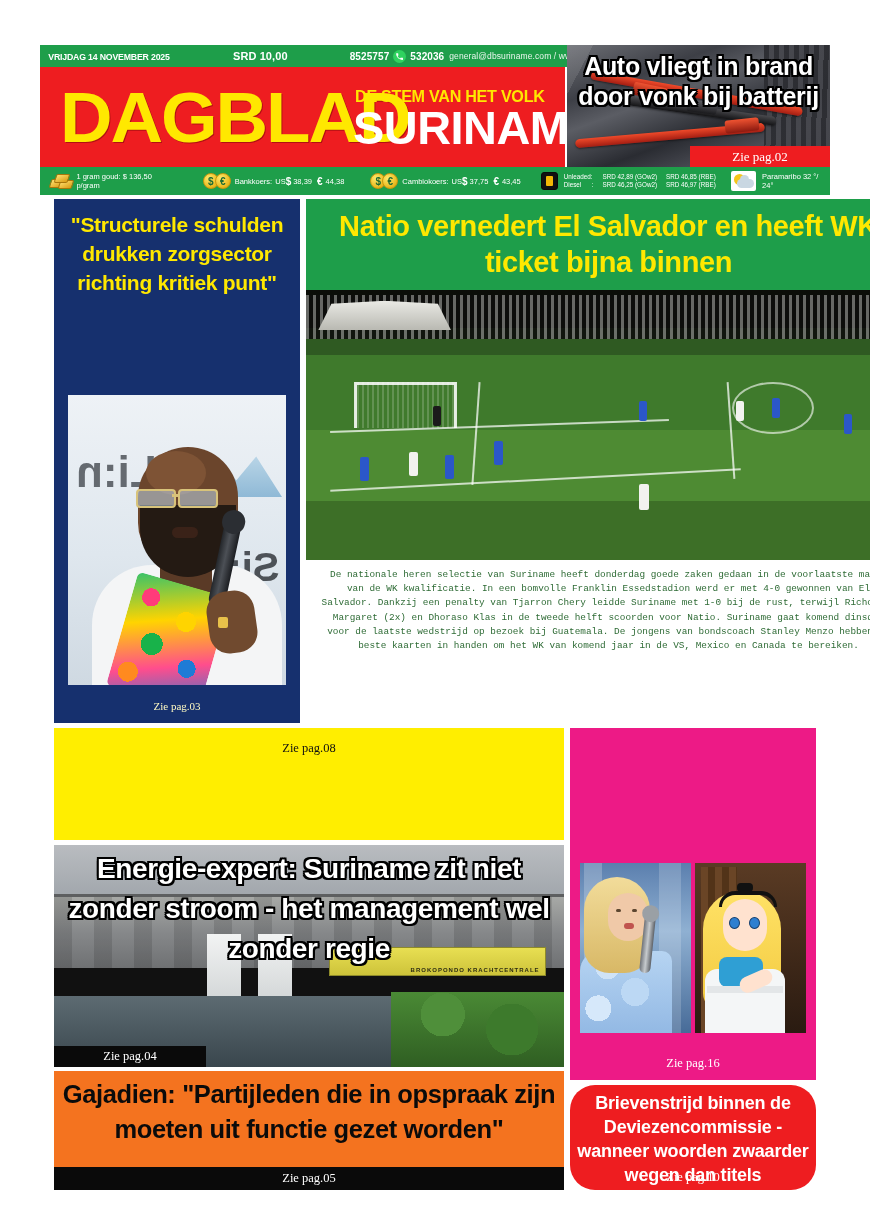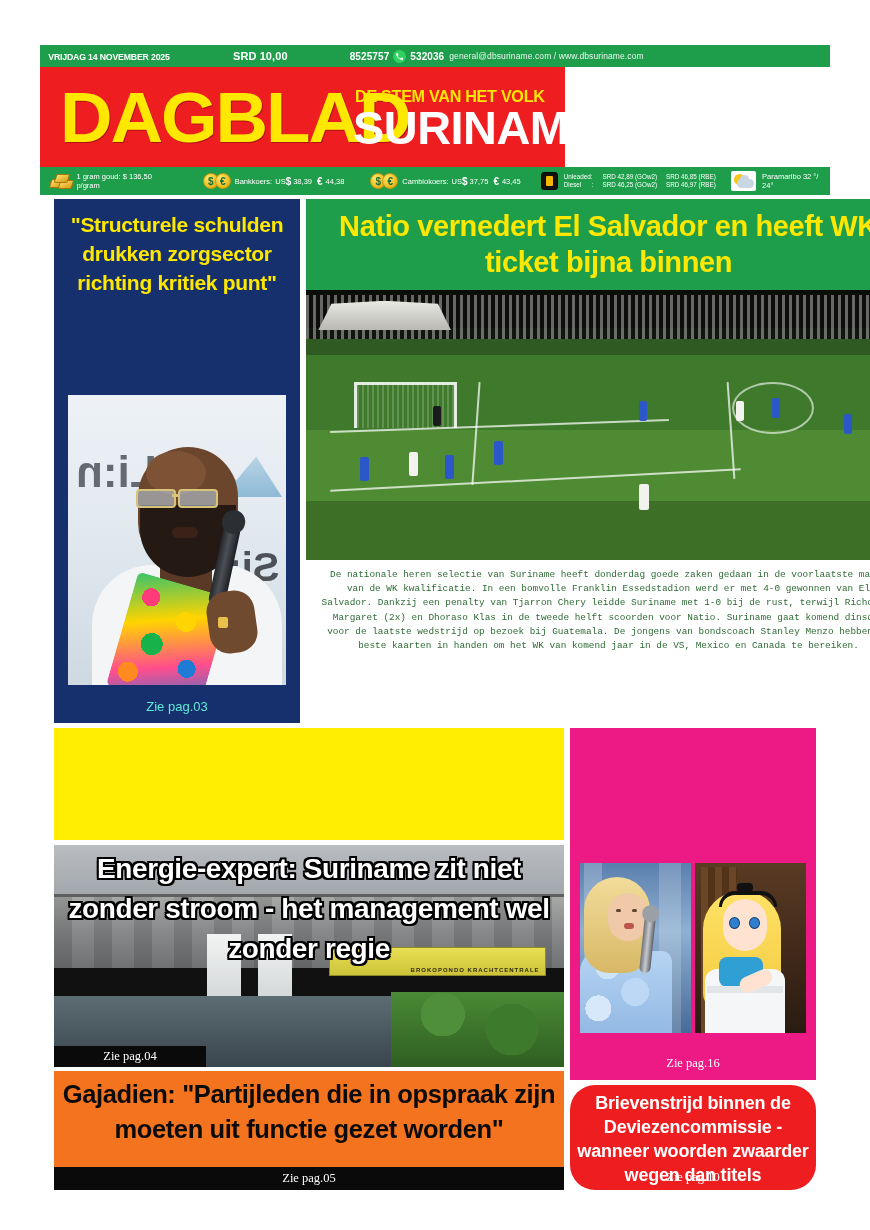--- a/index.html
+++ b/index.html
@@ -158,21 +158,21 @@
     margin:5px 0 0;text-align:center;color:#ffe800;font-weight:bold;
     font-size:21px;line-height:29px;letter-spacing:-.3px;
     font-family:"Liberation Sans Narrow","Liberation Sans",sans-serif;
   }
   .misi .pic{
     position:absolute;left:14px;right:14px;top:196px;height:290px;
     overflow:hidden;background:#dfe4ea;
   }
   .misi .zie{
     position:absolute;left:6px;right:6px;bottom:6px;height:22px;
-    color:#5eead4;font-family:Liberation Sans, sans-serif;font-size:13px;
+    color:#fef9c3;font-family:Liberation Serif, serif;font-size:11px;
     display:flex;align-items:center;justify-content:center;
   }
 
   
   .portrait{position:absolute;inset:0;background:#e9edf1;}
   .portrait .bg{position:absolute;inset:0;
     background:linear-gradient(180deg,#eef2f6 0%,#dfe7ee 55%,#cfd9e2 100%);}
   .portrait .logoL{position:absolute;left:8px;top:52px;font-size:44px;color:#3a3f45;
     font-weight:bold;font-family:"Liberation Sans",sans-serif;opacity:.75;transform:scaleX(-1);}
   .portrait .logoR{position:absolute;right:6px;top:150px;font-size:40px;color:#2a2e33;
@@ -373,20 +373,33 @@
     <span class="phone2">532036</span>
     <span class="mail">general@dbsuriname.com / www.dbsuriname.com</span>
   </div>
 
   <div class="masthead">
     <div class="dagblad">DAGBLAD</div>
     <div class="stem">DE STEM VAN HET VOLK</div>
     <div class="suriname">SURINAME</div>
   </div>
 
+  <div class="teaser">
+    <div class="photo">
+      <div class="ribs"></div>
+      <div class="cableblk" style="left:10px;top:58px;width:200px;transform:rotate(8deg);"></div>
+      <div class="cable" style="left:22px;top:44px;width:215px;transform:rotate(10deg);"></div>
+      <div class="cable" style="left:8px;top:86px;width:190px;transform:rotate(-5deg);"></div>
+      <div class="clampA" style="left:66px;top:40px;transform:rotate(12deg);"></div>
+      <div class="clampB" style="left:120px;top:56px;transform:rotate(8deg);"></div>
+      <div class="clampA" style="left:158px;top:74px;transform:rotate(-6deg);"></div>
+    </div>
+    <h2>Auto vliegt in brand door vonk bij batterij</h2>
+    <div class="zie">Zie pag.02</div>
+  </div>
 
   <div class="ratesbar">
     <div class="rb-item" style="margin-left:10px;">
       <span class="goldbar">
           <i></i>
           <i></i>
           <i></i>
         </span>
       <span>1 gram goud: $ 136,50 p/gram</span>
     </div>
@@ -487,20 +500,21 @@
         <div class="p white" style="left:55%;top:72%;width:10px;height:26px;"></div>
         <div class="p dark" style="left:21%;top:43%;width:8px;height:20px;"></div>
       </div>
     </div>
     <div class="body">
       <p>De nationale heren selectie van Suriname heeft donderdag goede zaken gedaan in de voorlaatste match van de WK kwalificatie. In een bomvolle Franklin Essedstadion werd er met 4-0 gewonnen van El Salvador. Dankzij een penalty van Tjarron Chery leidde Suriname met 1-0 bij de rust, terwijl Richonell Margaret (2x) en Dhoraso Klas in de tweede helft scoorden voor Natio. Suriname gaat komend dinsdag voor de laatste wedstrijd op bezoek bij Guatemala. De jongens van bondscoach Stanley Menzo hebben de beste kaarten in handen om het WK van komend jaar in de VS, Mexico en Canada te bereiken.</p>
     </div>
   </div>
 
   <div class="blk gold">
+    <div class="zie">Zie pag.08</div>
   </div>
 
   <div class="blk sab">
     <div class="pics">
       <div>
         <div class="sp">
           <span class="col"></span>
           <span class="col2"></span>
           <span class="feather"></span>
           <span class="hair"></span>

